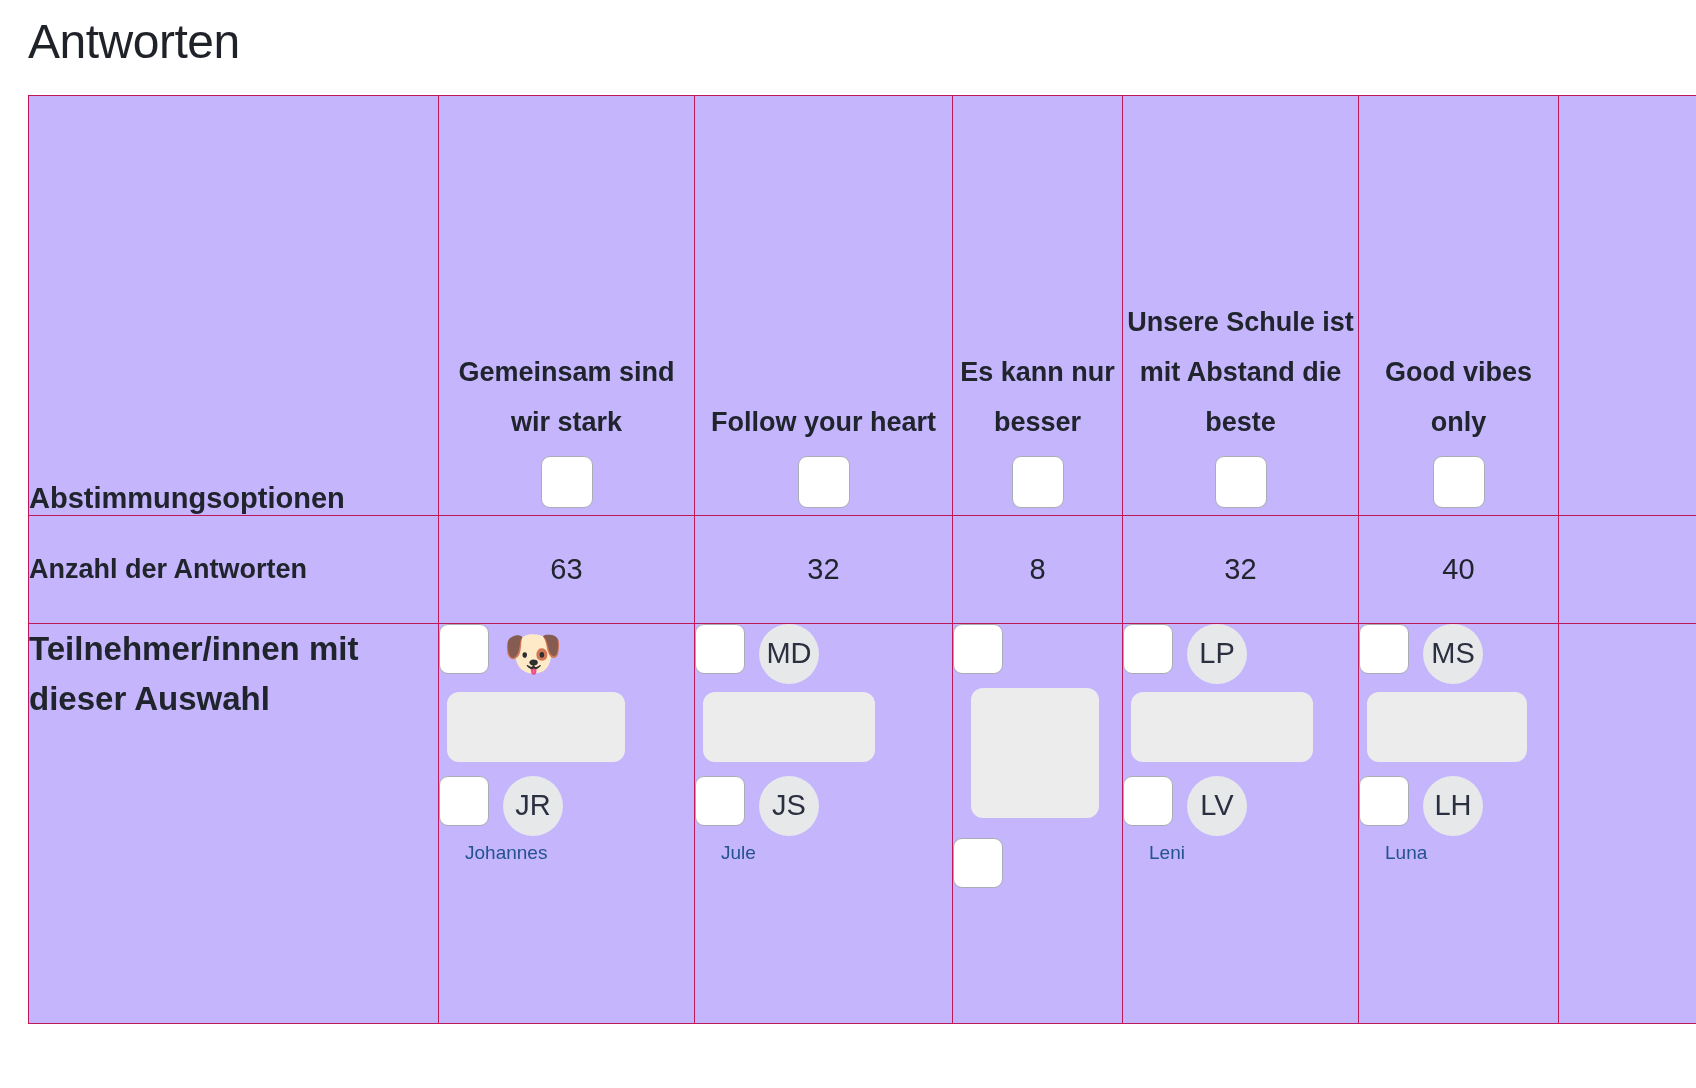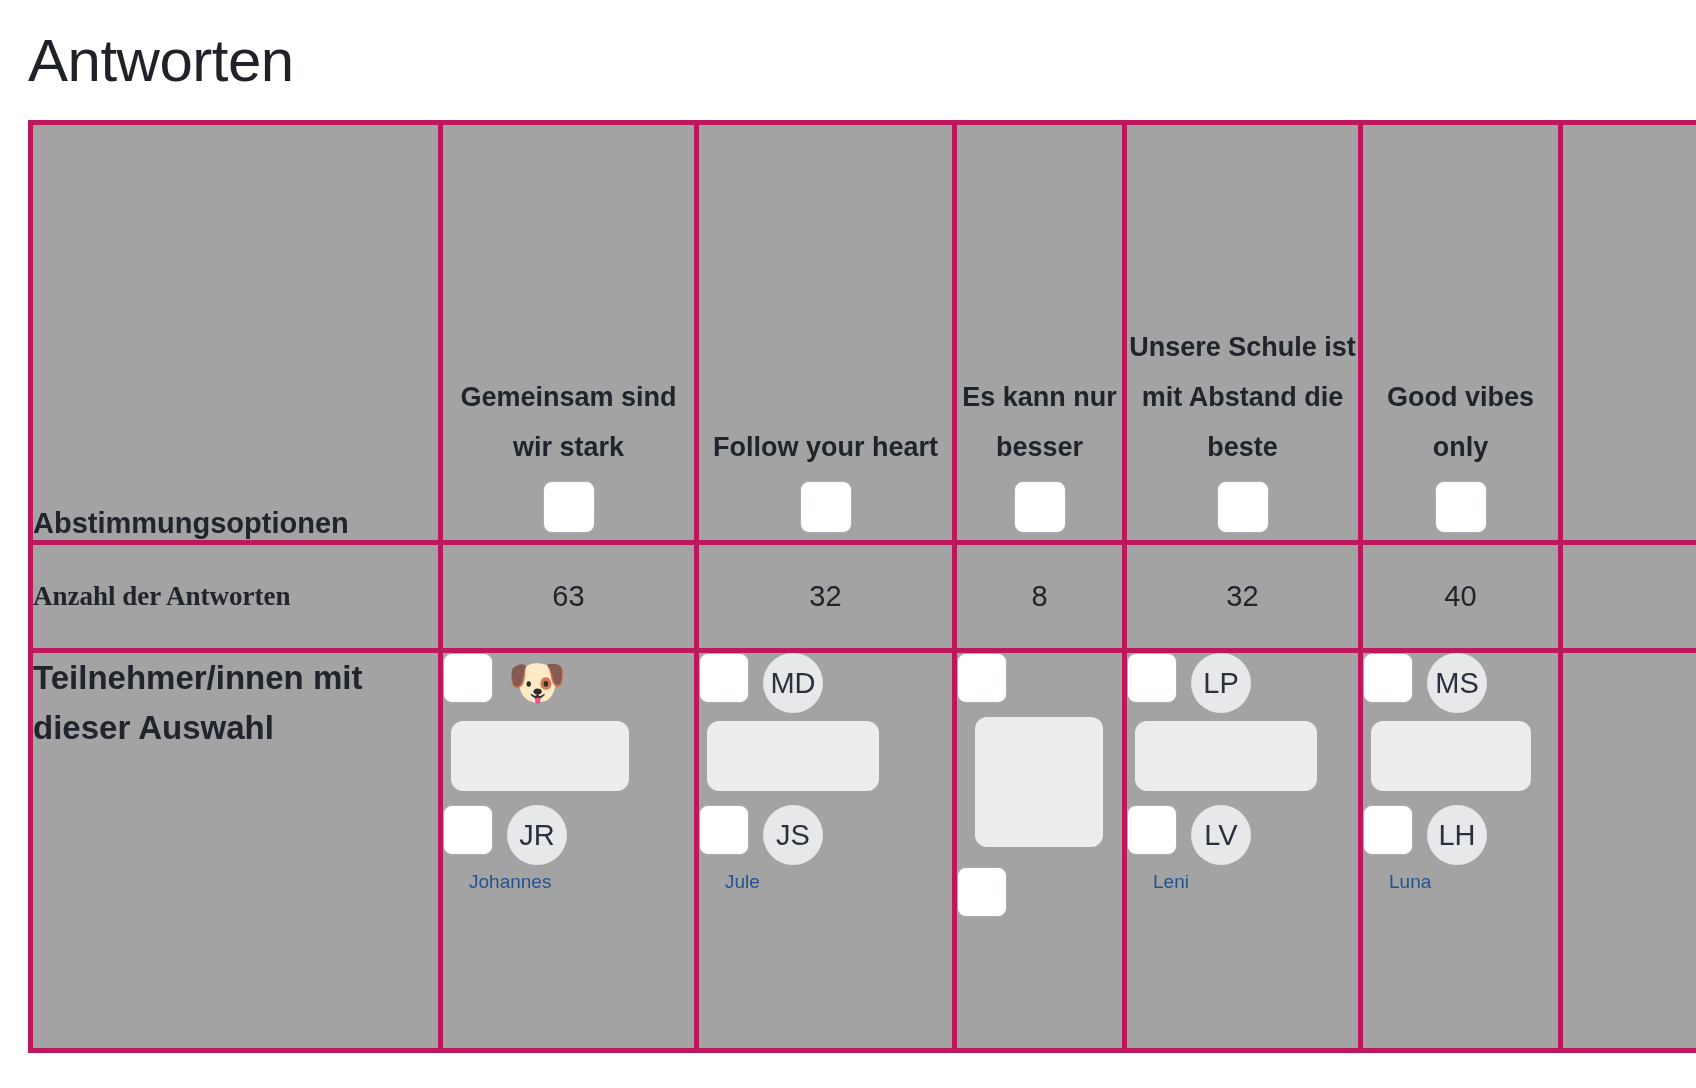--- a/index.html
+++ b/index.html
@@ -10,45 +10,45 @@
     font-family: "Liberation Sans", sans-serif;
     overflow: hidden;
   }
   .page {
     width: 1696px;
     height: 1088px;
     position: relative;
     background: #ffffff;
   }
   .page-title {
-    font-size: 60px;
+    font-size: 48px;
     font-weight: 400;
     color: #1f2329;
     letter-spacing: -0.5px;
     margin: 0;
-    padding: 28px 0 0 28px;
+    padding: 16px 0 0 28px;
     line-height: 1.1;
   }
   .table-wrap {
     margin-top: 26px;
     padding-left: 28px;
     width: 1696px;
   }
   table.results {
     border-collapse: collapse;
     table-layout: fixed;
     width: 1700px;
     font-size: 27px;
     color: #20242c;
   }
   table.results td, table.results th {
-    border: 5px solid #be185d;
+    border: 1px solid #be185d;
     vertical-align: bottom;
     padding: 0;
-    background: #a3a3a3;
+    background: #c4b5fd;
   }
   
   col.c-label  { width: 410px; }
   col.c-opt    { width: 256px; }
   col.c-opt2   { width: 258px; }
   col.c-opt3   { width: 170px; }
   col.c-opt4   { width: 236px; }
   col.c-opt5   { width: 200px; }
   col.c-opt6   { width: 170px; }
 
@@ -88,21 +88,20 @@
   }
 
   
   tr.row-count td { height: 108px; vertical-align: middle; }
   .cnt-label {
     font-weight: bold;
     font-size: 27px;
     padding-left: 30px;
     text-align: left;
     white-space: nowrap;
-    font-family: Liberation Serif, serif;
   }
   .cnt-val {
     text-align: center;
     font-size: 29px;
     font-weight: 400;
     color: #20242c;
     margin-left: 24px;
   }
 
   

